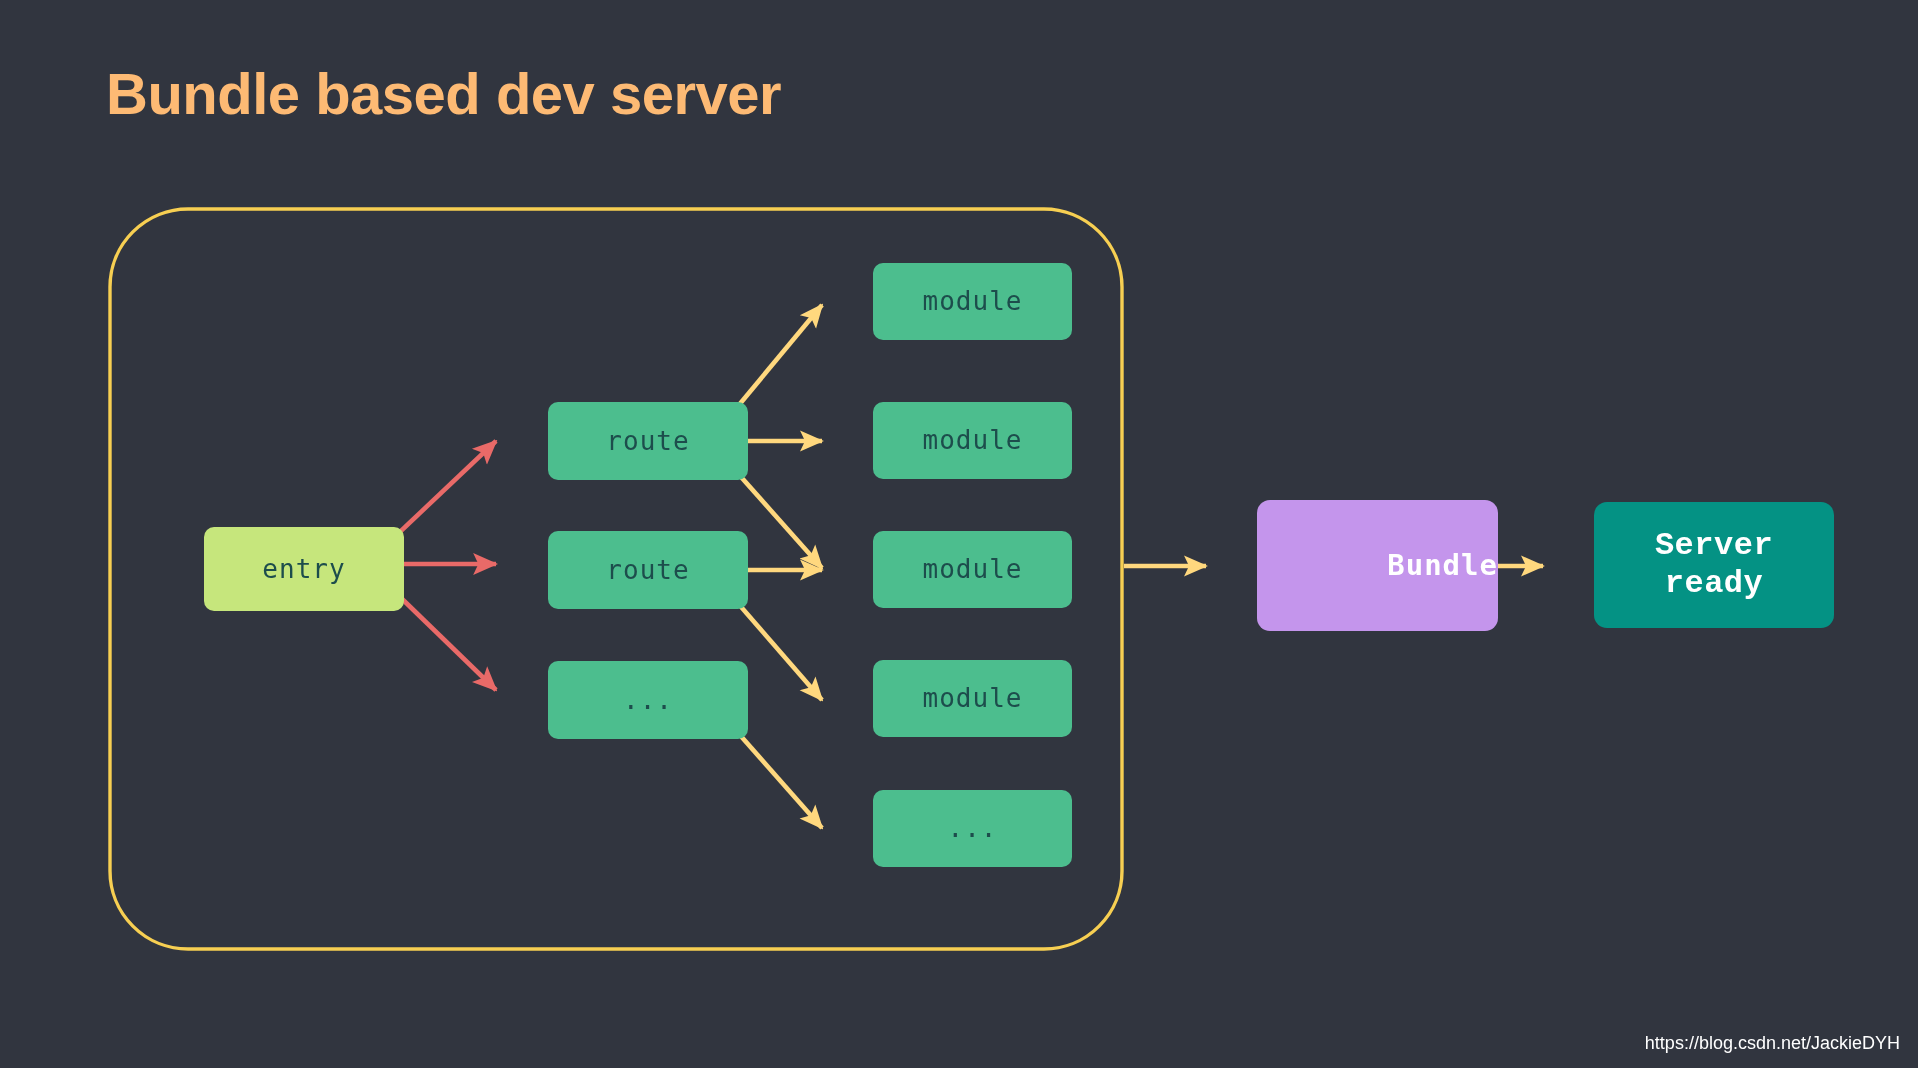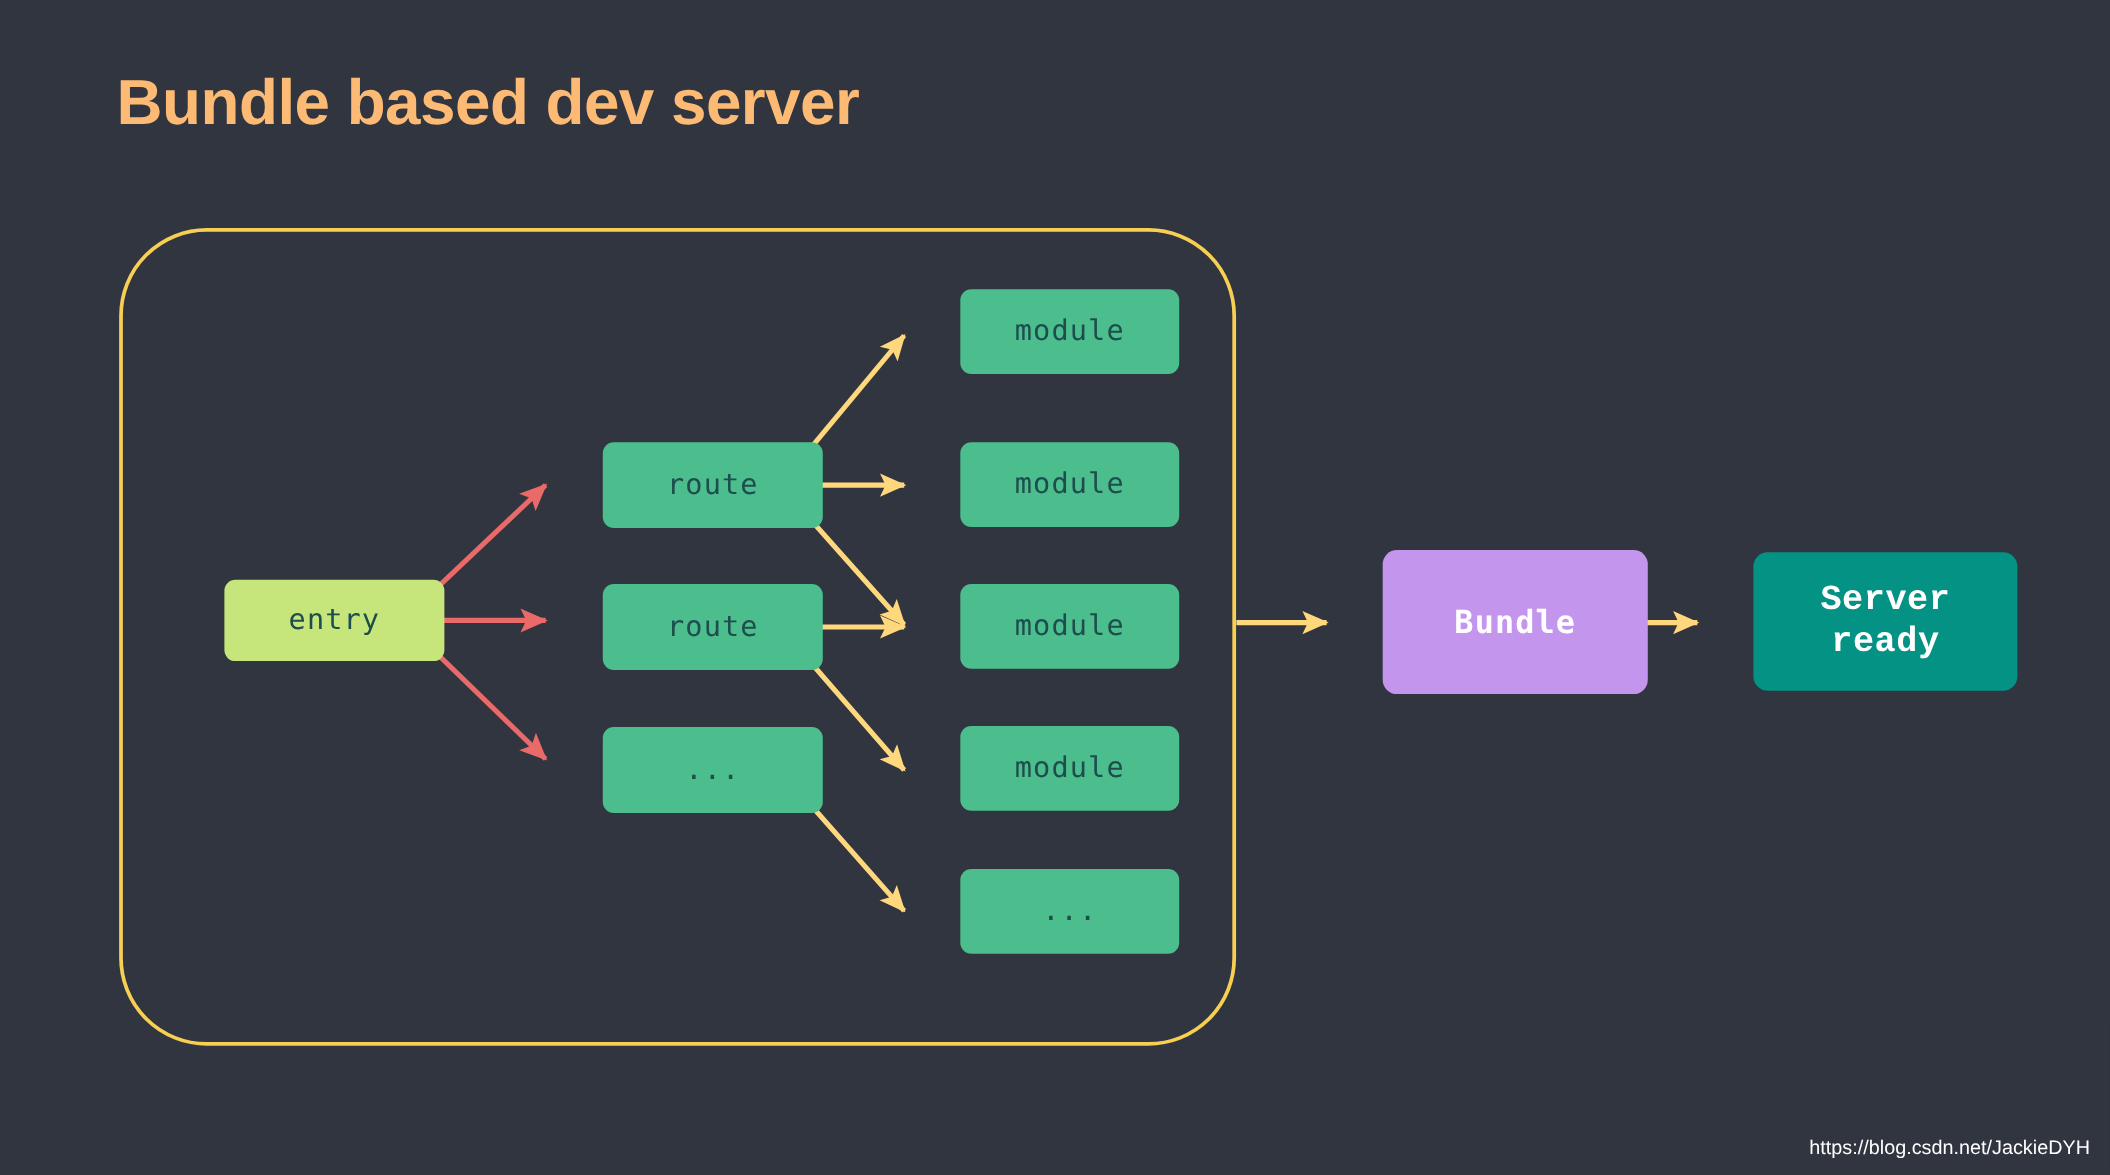--- a/index.html
+++ b/index.html
@@ -124,21 +124,21 @@
     <line x1="709" y1="570" x2="822" y2="570" stroke="#ffd87e" stroke-width="4.6" marker-end="url(#arrow-yellow)"></line>
     <line x1="709" y1="570" x2="822" y2="700" stroke="#ffd87e" stroke-width="4.6" marker-end="url(#arrow-yellow)"></line>
 
     <line x1="709" y1="700" x2="822" y2="828" stroke="#ffd87e" stroke-width="4.6" marker-end="url(#arrow-yellow)"></line>
 
     <line x1="1124" y1="566" x2="1206" y2="566" stroke="#ffd87e" stroke-width="4.6" marker-end="url(#arrow-yellow)"></line>
 
     <line x1="1459" y1="566" x2="1543" y2="566" stroke="#ffd87e" stroke-width="4.6" marker-end="url(#arrow-yellow)"></line>
   </svg>
 
-  <div class="node entry" style="left:161px; top:527px; width:200px; height:74px;">
+  <div class="node entry" style="left:161px; top:527px; width:200px; height:84px;">
     <span>entry</span>
   </div>
 
   <div class="node green" style="left:505px; top:402px; width:200px; height:78px;">
     <span>route</span>
   </div>
 
   <div class="node green" style="left:505px; top:531px; width:200px; height:78px;">
     <span>route</span>
   </div>
@@ -160,21 +160,21 @@
   </div>
 
   <div class="node green" style="left:830px; top:660px; width:199px; height:77px;">
     <span>module</span>
   </div>
 
   <div class="node green" style="left:830px; top:790px; width:199px; height:77px;">
     <span>...</span>
   </div>
 
-  <div class="node bundle" style="left:1214px; top:500px; width:241px; height:131px;">
+  <div class="node bundle" style="left:1214px; top:500px; width:241px; height:131px;justify-content:flex-end;">
     <span>Bundle</span>
   </div>
 
   <div class="node server" style="left:1551px; top:502px; width:240px; height:126px;">
     <span style="white-space:pre-line;">Server
 ready</span>
   </div>
 
   <div id="watermark">https://blog.csdn.net/JackieDYH</div>
 

